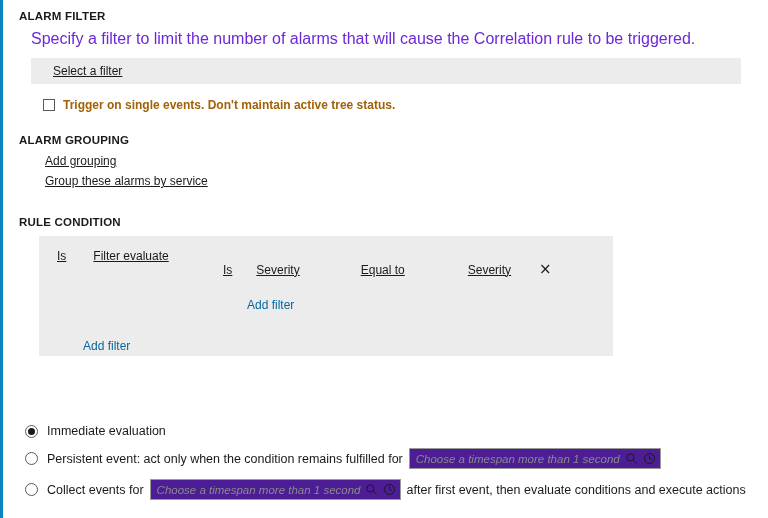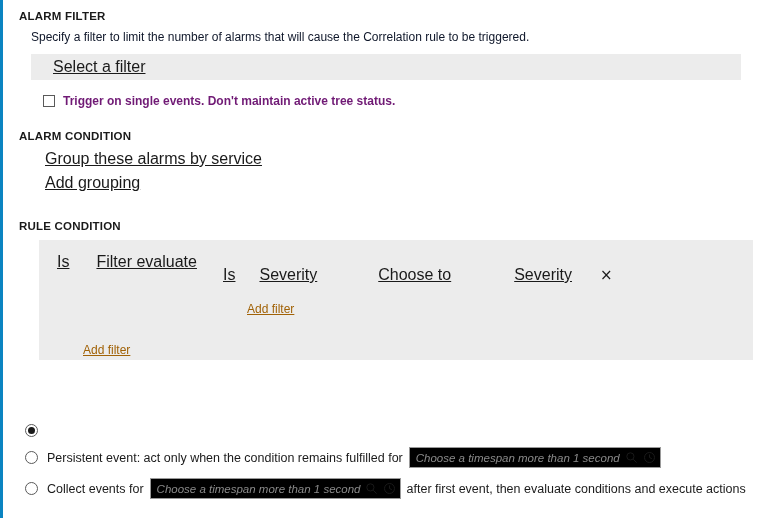--- a/index.html
+++ b/index.html
@@ -25,77 +25,76 @@
     border-left: 3px solid #0a84c1;
   }
   .section-title {
     font-size: 11.5px;
     font-weight: bold;
     letter-spacing: 0.2px;
     color: #1a1a1a;
     margin: 0 0 8px 2px;
   }
   .section-desc {
-    font-size: 12px;
-    color: #0f172a;
+    font-size: 16px;
+    color: #6d28d9;
     margin: 0 0 10px 14px;
   }
   .grey-bar {
     background: #ececec;
     height: 26px;
     margin: 0 0 0 14px;
     display: flex;
     align-items: center;
     padding-left: 22px;
     box-sizing: border-box;
   }
   .link-underline {
     color: #1a1a1a;
     text-decoration: underline;
-    font-size: 16px;
+    font-size: 12px;
     cursor: pointer;
   }
   .link-blue {
-    color: #a16207;
-    text-decoration: underline;
+    color: #0369a1;
     font-size: 12px;
     cursor: pointer;
   }
   .checkbox-row {
     display: flex;
     align-items: center;
     margin: 14px 0 0 26px;
   }
   .cbx {
     width: 12px;
     height: 12px;
     border: 1px solid #5a5a5a;
     background: #fff;
     margin-right: 8px;
     box-sizing: border-box;
     flex: none;
   }
   .cbx-label {
     font-size: 12px;
     font-weight: bold;
-    color: #701a75;
+    color: #a16207;
   }
   .spacer-22 { height: 22px; }
   .group-links {
     margin-left: 28px;
   }
   .group-links div {
     margin-bottom: 6px;
   }
 
   
   .cond-box {
     background: #ececec;
     margin: 0 0 0 22px;
-    width: 714px;
+    width: 574px;
     height: 120px;
     position: relative;
     box-sizing: border-box;
   }
   .cond-row {
     position: absolute;
     display: flex;
     align-items: center;
   }
   .cond-row .tok {
@@ -139,21 +138,21 @@
   }
   .radio-label {
     font-size: 12.5px;
     color: #1a1a1a;
     white-space: nowrap;
   }
   .timespan {
     display: inline-flex;
     align-items: center;
     border: 1px solid #9a9a9a;
-    background: #000000;
+    background: #4c1d95;
     height: 21px;
     box-sizing: border-box;
     padding: 0 4px 0 6px;
     margin: 0 6px;
   }
   .timespan .ph {
     font-style: italic;
     color: #8a8a8a;
     font-size: 11.5px;
     white-space: nowrap;
@@ -185,65 +184,66 @@
     <span class="link-underline">Select a filter</span>
   </div>
 
   <div class="checkbox-row">
     <span class="cbx"></span>
     <span class="cbx-label">Trigger on single events. Don't maintain active tree status.</span>
   </div>
 
   <div class="spacer-22"></div>
 
-  <div class="section-title">ALARM CONDITION</div>
+  <div class="section-title">ALARM GROUPING</div>
 
   <div class="group-links">
+    <div><span class="link-underline">Add grouping</span></div>
     <div><span class="link-underline">Group these alarms by service</span></div>
-    <div><span class="link-underline">Add grouping</span></div>
   </div>
 
   <div class="spacer-22"></div>
 
   <div class="section-title">RULE CONDITION</div>
 
   <div class="cond-box">
 
     <div class="cond-row" style="left:18px; top:13px;">
       <span class="link-underline tok">Is</span>
       <span style="display:inline-block;width:27px"></span>
       <span class="link-underline tok">Filter evaluate</span>
     </div>
 
     <div class="cond-row" style="left:184px; top:26px;">
       <span class="link-underline tok">Is</span>
       <span style="display:inline-block;width:24px"></span>
       <span class="link-underline tok">Severity</span>
       <span style="display:inline-block;width:61px"></span>
-      <span class="link-underline tok">Choose to</span>
+      <span class="link-underline tok">Equal to</span>
       <span style="display:inline-block;width:63px"></span>
       <span class="link-underline tok">Severity</span>
       <span style="display:inline-block;width:28px"></span>
       <span class="x-btn">×</span>
     </div>
 
     <div class="cond-row" style="left:208px; top:62px;">
       <span class="link-blue">Add filter</span>
     </div>
 
     <div class="cond-row" style="left:44px; top:103px;">
       <span class="link-blue">Add filter</span>
     </div>
 
   </div>
 
   <div class="bottom-block">
 
     <div class="radio-row">
       <span class="radio checked"></span>
+      <span class="radio-label">Immediate evaluation</span>
     </div>
 
     <div class="radio-row">
       <span class="radio"></span>
       <span class="radio-label">Persistent event: act only when the condition remains fulfilled for</span>
       <span class="timespan ts-wide">
         <span class="ph">Choose a timespan more than 1 second</span>
         <span class="ico">
           <svg width="13" height="13" viewBox="0 0 13 13">
               <circle cx="5.4" cy="5.4" r="3.6" fill="none" stroke="#1a1a1a" stroke-width="1"></circle>

